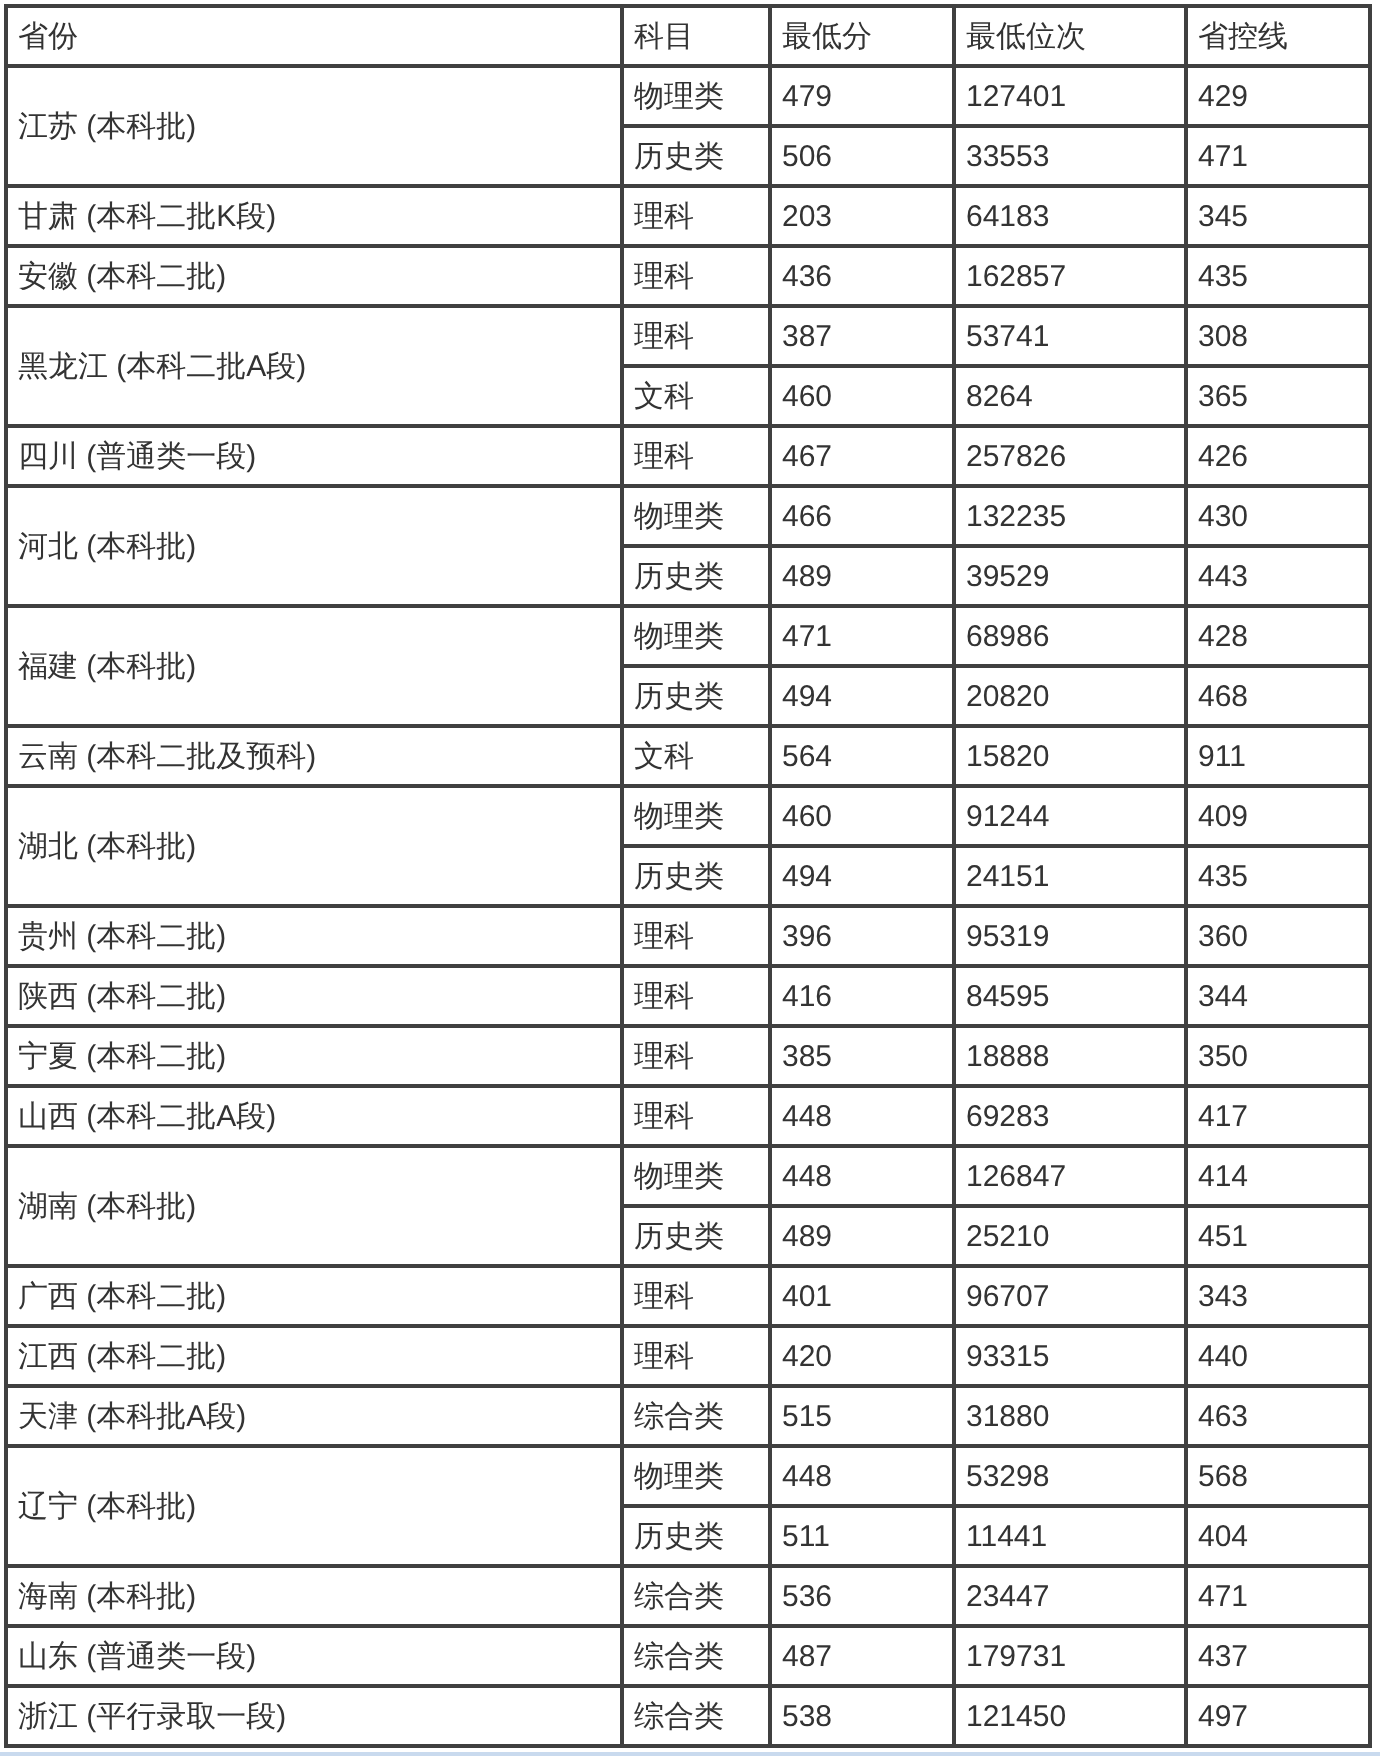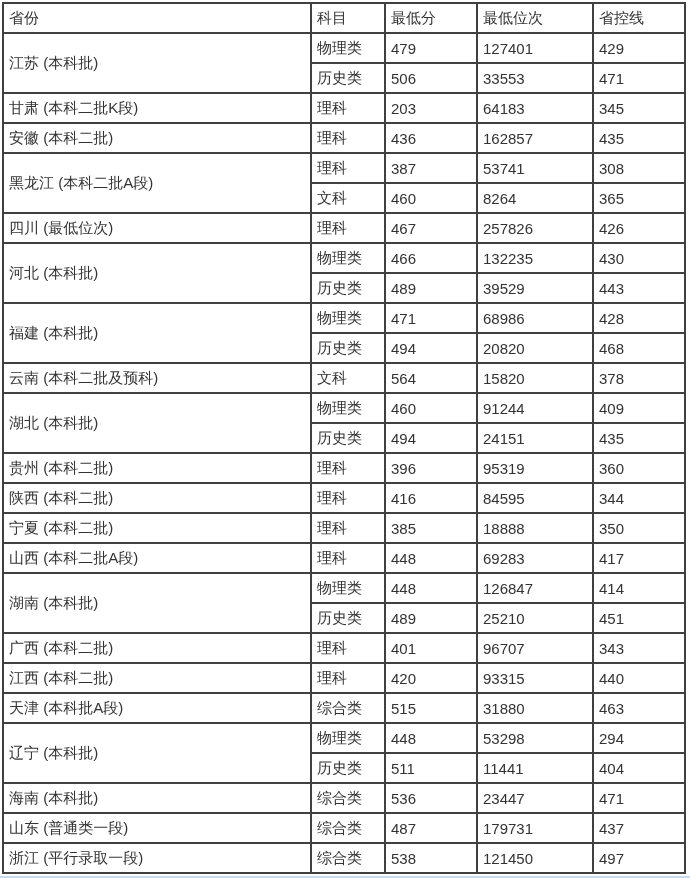--- a/index.html
+++ b/index.html
@@ -110,21 +110,21 @@
             <td>53741</td>
             <td>308</td>
           </tr>
           <tr>
             <td>文科</td>
             <td>460</td>
             <td>8264</td>
             <td>365</td>
           </tr>
           <tr>
-            <td rowspan="1">四川 (最低位次)</td>
+            <td rowspan="1">四川 (普通类一段)</td>
             <td>理科</td>
             <td>467</td>
             <td>257826</td>
             <td>426</td>
           </tr>
           <tr>
             <td rowspan="2">河北 (本科批)</td>
             <td>物理类</td>
             <td>466</td>
             <td>132235</td>
@@ -147,21 +147,21 @@
             <td>历史类</td>
             <td>494</td>
             <td>20820</td>
             <td>468</td>
           </tr>
           <tr>
             <td rowspan="1">云南 (本科二批及预科)</td>
             <td>文科</td>
             <td>564</td>
             <td>15820</td>
-            <td>378</td>
+            <td>911</td>
           </tr>
           <tr>
             <td rowspan="2">湖北 (本科批)</td>
             <td>物理类</td>
             <td>460</td>
             <td>91244</td>
             <td>409</td>
           </tr>
           <tr>
             <td>历史类</td>
@@ -229,21 +229,21 @@
             <td>综合类</td>
             <td>515</td>
             <td>31880</td>
             <td>463</td>
           </tr>
           <tr>
             <td rowspan="2">辽宁 (本科批)</td>
             <td>物理类</td>
             <td>448</td>
             <td>53298</td>
-            <td>294</td>
+            <td>568</td>
           </tr>
           <tr>
             <td>历史类</td>
             <td>511</td>
             <td>11441</td>
             <td>404</td>
           </tr>
           <tr>
             <td rowspan="1">海南 (本科批)</td>
             <td>综合类</td>

